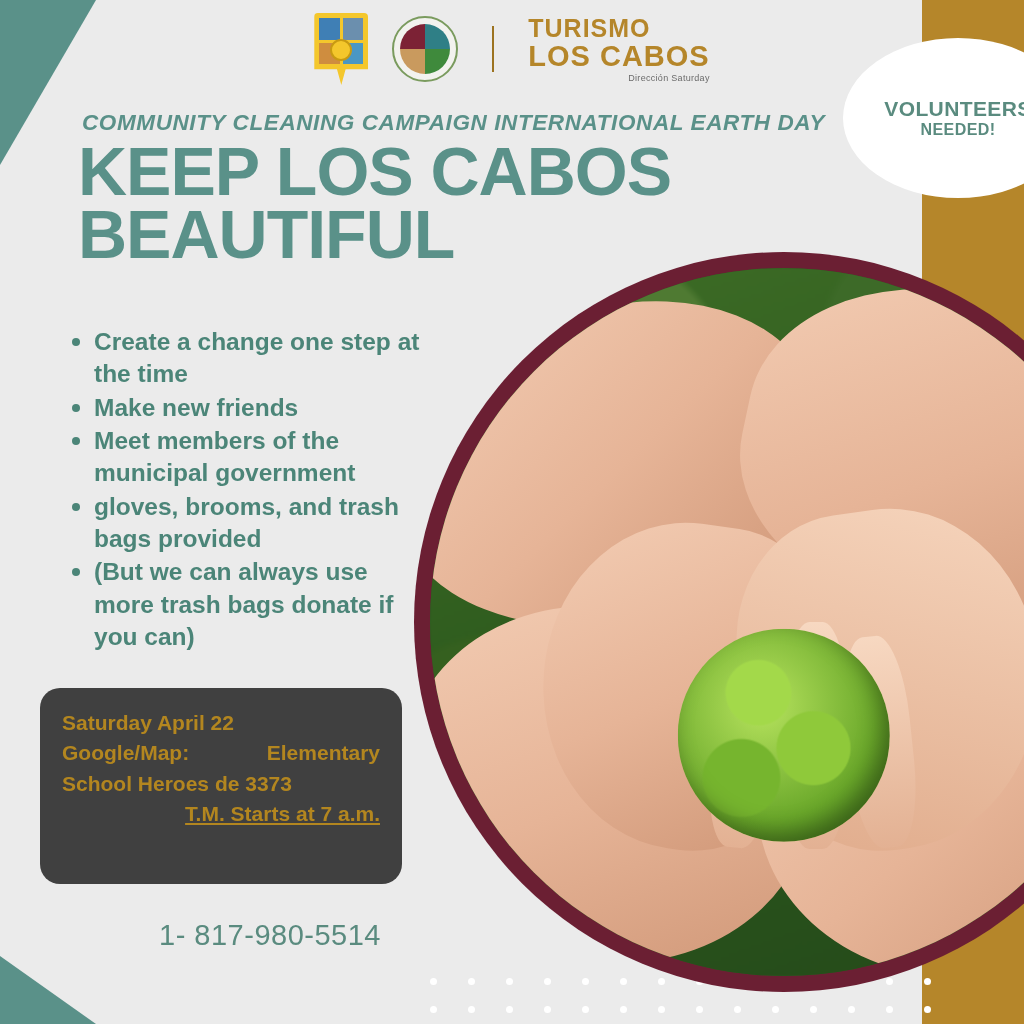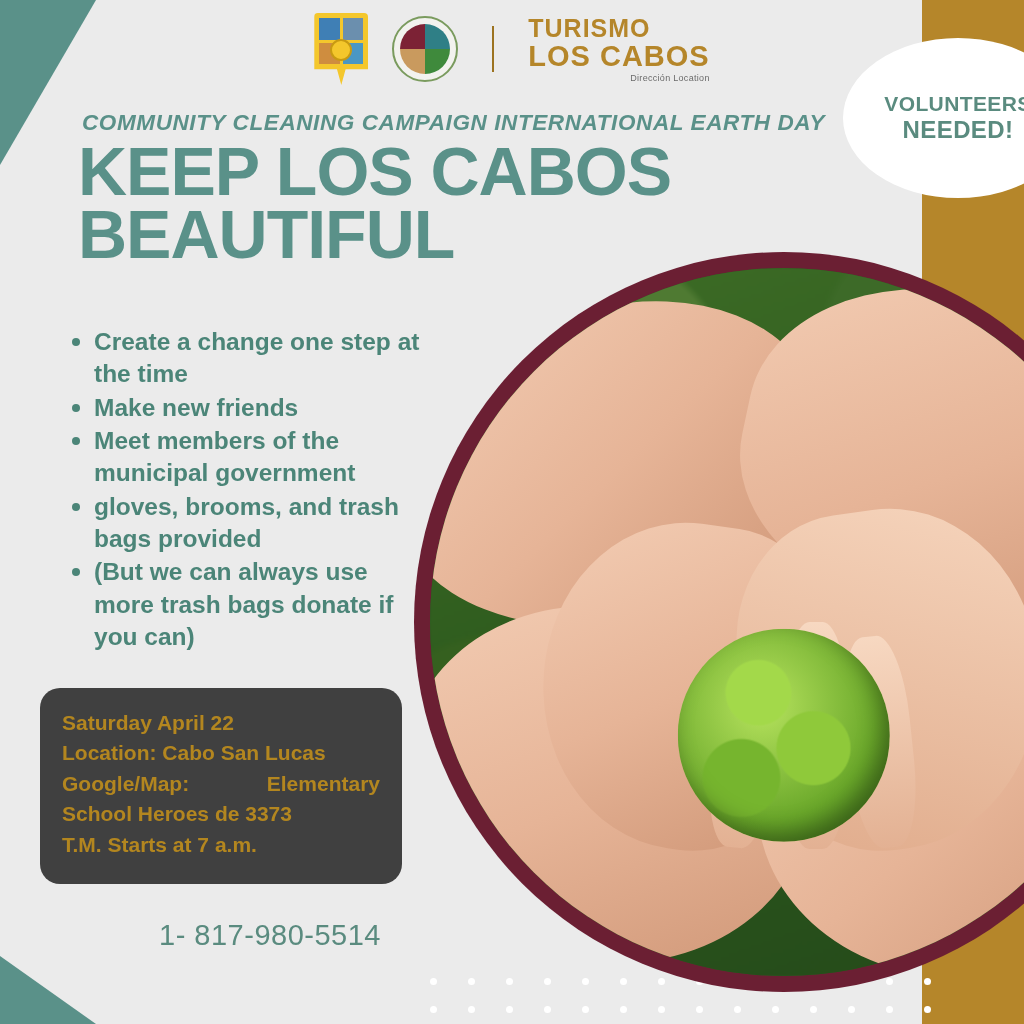--- a/index.html
+++ b/index.html
@@ -159,21 +159,21 @@
   }
 
   
   .badge{
     position:absolute;left:843px;top:38px;width:230px;height:160px;
     background:#ffffff;border-radius:50%;
     display:flex;flex-direction:column;align-items:center;justify-content:center;
     text-align:center;
   }
   .badge .b1{font-size:21px;font-weight:bold;color:#5a8b7f;letter-spacing:.4px;line-height:1.15;}
-  .badge .b2{font-size:24px;font-weight:bold;color:#5a8b7f;letter-spacing:.4px;line-height:1.15;}
+  .badge .b2{font-size:16px;font-weight:bold;color:#5a8b7f;letter-spacing:.4px;line-height:1.15;}
 
   
   .eyebrow{
     position:absolute;left:82px;top:110px;width:760px;
     font-size:22.5px;font-weight:bold;font-style:italic;color:#5a9189;
     letter-spacing:.6px;white-space:nowrap;
   }
   .headline{
     position:absolute;left:78px;top:140px;width:760px;
     font-size:68px;font-weight:bold;color:#5a9189;
@@ -197,21 +197,21 @@
   
   .card{
     position:absolute;left:40px;top:688px;width:362px;height:196px;
     background:#404040;border-radius:20px;
     padding:20px 22px 14px 22px;
   }
   .card p{
     margin:0;color:#b3861f;font-size:21px;font-weight:bold;line-height:1.45;
     text-align:justify;text-justify:inter-word;
   }
-  .card p.last{text-align:left;}
+  .card p.last{text-align:right;text-decoration:underline;}
 
   .contact{
     position:absolute;left:60px;top:916px;width:420px;text-align:center;
     color:#5a8b7f;
   }
   .contact .c1{font-size:25px;letter-spacing:.5px;line-height:1.35;}
   .contact .c2{font-size:29px;letter-spacing:.5px;line-height:1.35;}
 </style>
 </head>
 <body>
@@ -289,21 +289,21 @@
           <div class="q-c"></div>
           <div class="q-d"></div>
       </div>
     </div>
 
     <div class="logo-divider"></div>
 
     <div class="logo-type">
       <div class="l1">TURISMO</div>
       <div class="l2">LOS CABOS</div>
-      <div class="l3">Dirección Location</div>
+      <div class="l3">Dirección Saturday</div>
     </div>
   </div>
 
   <div class="badge">
     <div class="b1">VOLUNTEERS</div>
     <div class="b2">NEEDED!</div>
   </div>
 
   <div class="eyebrow">COMMUNITY CLEANING CAMPAIGN INTERNATIONAL EARTH DAY</div>
   <div class="headline">
@@ -314,21 +314,20 @@
   <ul class="bullets">
     <li>Create a change one step at the time</li>
     <li>Make new friends</li>
     <li>Meet members of the municipal government</li>
     <li>gloves, brooms, and trash bags provided</li>
     <li>(But we can always use more trash bags donate if you can)</li>
   </ul>
 
   <div class="card">
     <p>Saturday April 22</p>
-    <p>Location: Cabo San Lucas</p>
     <p>Google/Map:   Elementary School  Heroes  de  3373</p>
     <p class="last">T.M. Starts at 7 a.m.</p>
   </div>
 
   <div class="contact">
     <div class="c2">1- 817-980-5514</div>
   </div>
 
 </div>
 

